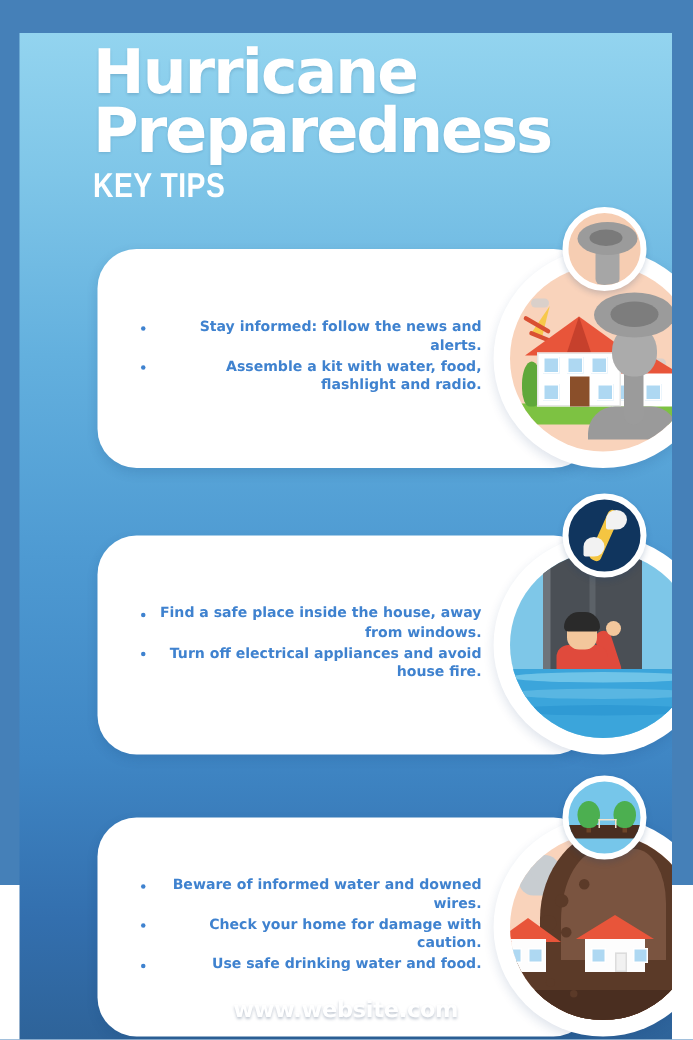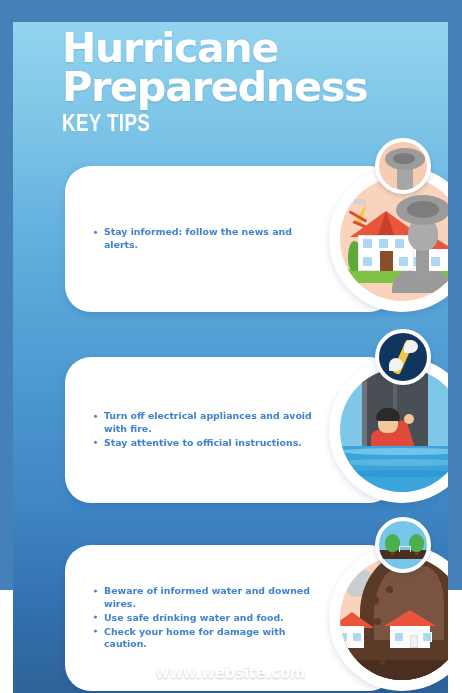--- a/index.html
+++ b/index.html
@@ -91,20 +91,21 @@
   }
   .tips li {
     position: relative;
     color: #3f82cf;
     font-family: "DejaVu Sans", sans-serif;
     font-weight: bold;
     font-size: 9.4px;
     line-height: 1.33;
     padding-left: 11px;
     margin-bottom: 1.5px;
+    text-align: right;
   }
   .tips li::before {
     content: "";
     position: absolute;
     left: 1px; top: 4.5px;
     width: 3.2px; height: 3.2px;
     border-radius: 50%;
     background: #3f82cf;
   }
 
@@ -421,20 +422,21 @@
 
     <div id="header">
       <div class="title-line l1">Hurricane</div>
       <div class="title-line l2">Preparedness</div>
       <div id="subtitle">KEY TIPS</div>
     </div>
 
     <div class="card" id="card-1">
       <ul class="tips">
         <li>Stay informed: follow the news and alerts.</li>
+        <li>Assemble a kit with water, food, flashlight and radio.</li>
       </ul>
 
       <div class="illus-wrap">
         <div class="disc-ring"></div>
         <div class="disc disc-peach">
           <div class="s1-cloudlet" style="left:14px; top:22px;"></div>
           <div class="s1-cloudlet" style="left:86px; top:30px;"></div>
           <div class="s1-cloudlet" style="left:92px; top:62px;"></div>
           <div class="s1-bolt"></div>
           <div class="s1-streak" style="left:8px;  top:38px; width:20px; transform:rotate(30deg);"></div>
@@ -466,22 +468,22 @@
         <div class="badge badge-peach">
           <div class="b1-tornado-low"></div>
           <div class="b1-tornado-top"></div>
           <div class="b1-tornado-top-in"></div>
         </div>
       </div>
     </div>
 
     <div class="card" id="card-2">
       <ul class="tips">
-        <li>Turn off electrical appliances and avoid with fire.</li>
-        <li>Stay attentive to official instructions.</li>
+        <li>Find a safe place inside the house, away from windows.</li>
+        <li>Turn off electrical appliances and avoid house fire.</li>
       </ul>
 
       <div class="illus-wrap">
         <div class="disc-ring"></div>
         <div class="disc disc-water">
           <div class="s2-wall"></div>
           <div class="s2-wall-edge"></div>
           <div class="s2-wall-mid"></div>
           <div class="s2-arm"></div>
           <div class="s2-hand"></div>
@@ -498,22 +500,22 @@
           <div class="b2-flash"></div>
           <div class="b2-bulb1"></div>
           <div class="b2-bulb2"></div>
         </div>
       </div>
     </div>
 
     <div class="card" id="card-3">
       <ul class="tips">
         <li>Beware of informed water and downed wires.</li>
+        <li>Check your home for damage with caution.</li>
         <li>Use safe drinking water and food.</li>
-        <li>Check your home for damage with caution.</li>
       </ul>
 
       <div class="illus-wrap">
         <div class="disc-ring"></div>
         <div class="disc disc-peach">
           <div class="s3-cloud"></div>
           <div class="s3-hill-dark"></div>
           <div class="s3-hill-mid"></div>
           <div class="s3-rock" style="left:30px; top:40px; width:9px;  height:9px;"></div>
           <div class="s3-rock" style="left:20px; top:54px; width:11px; height:11px;"></div>

